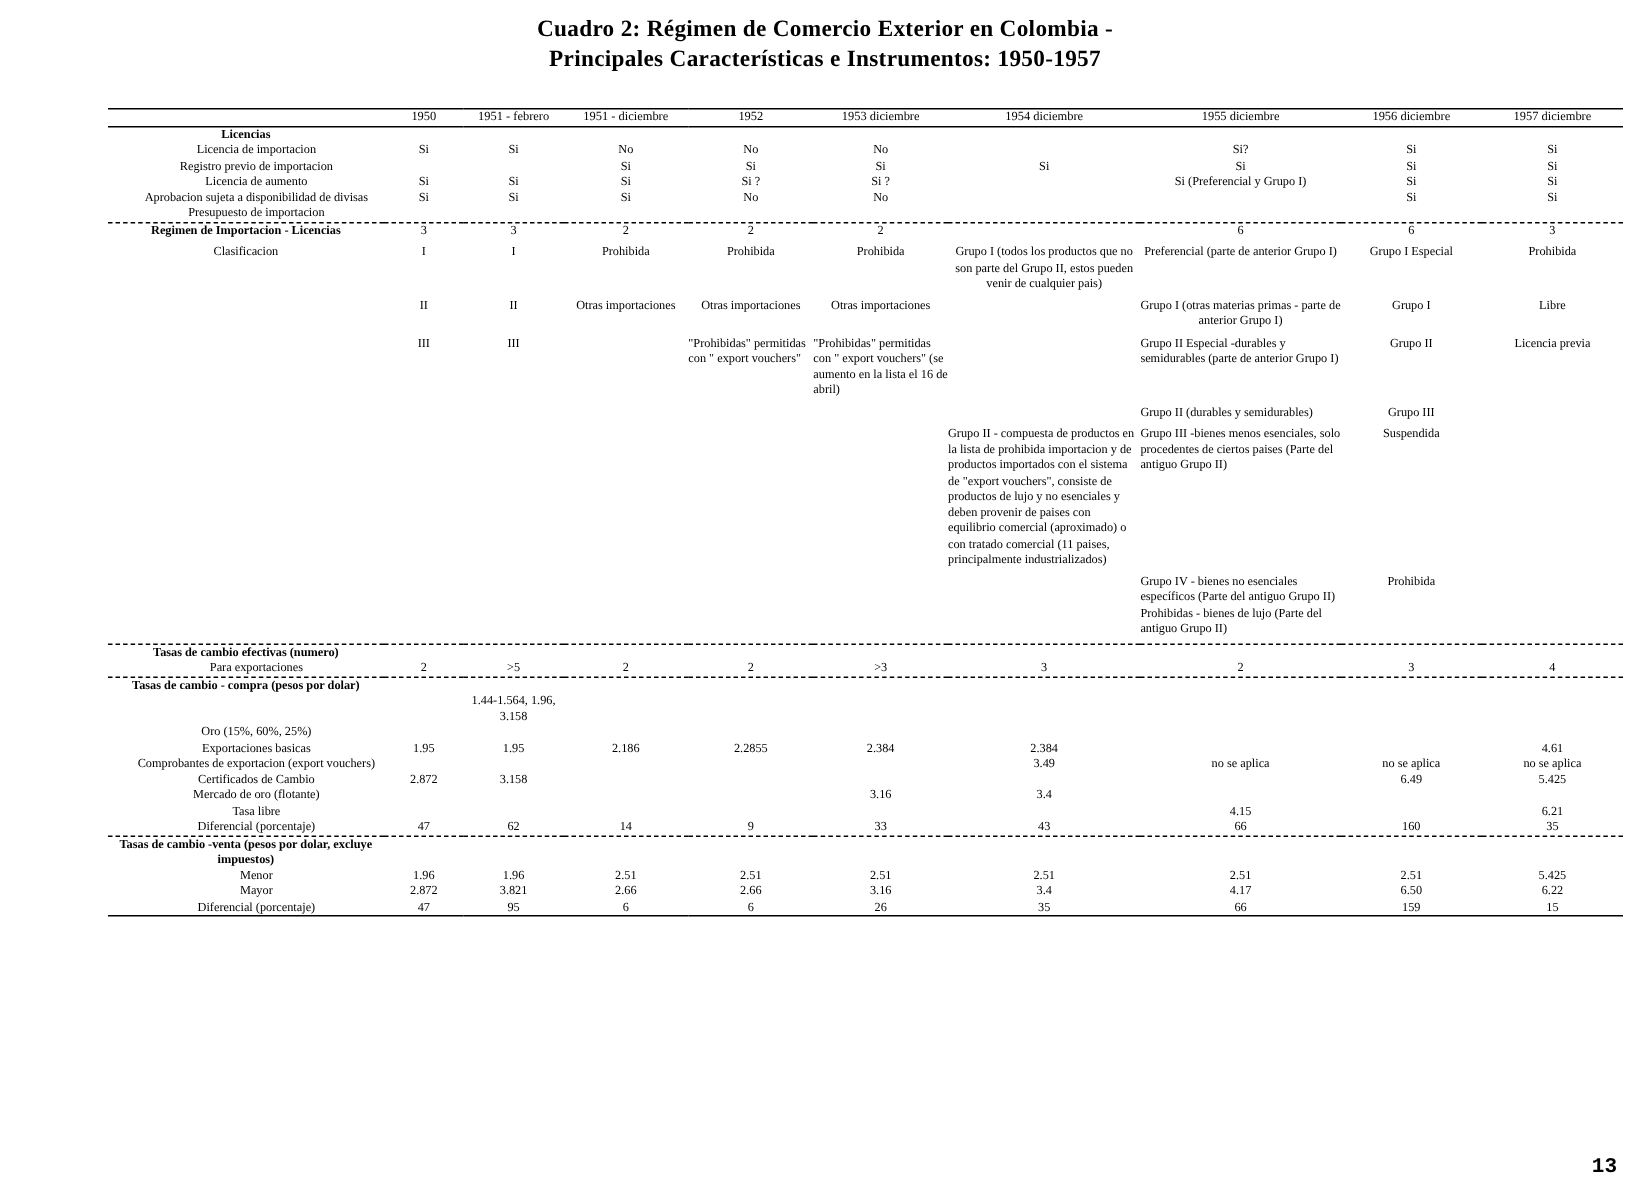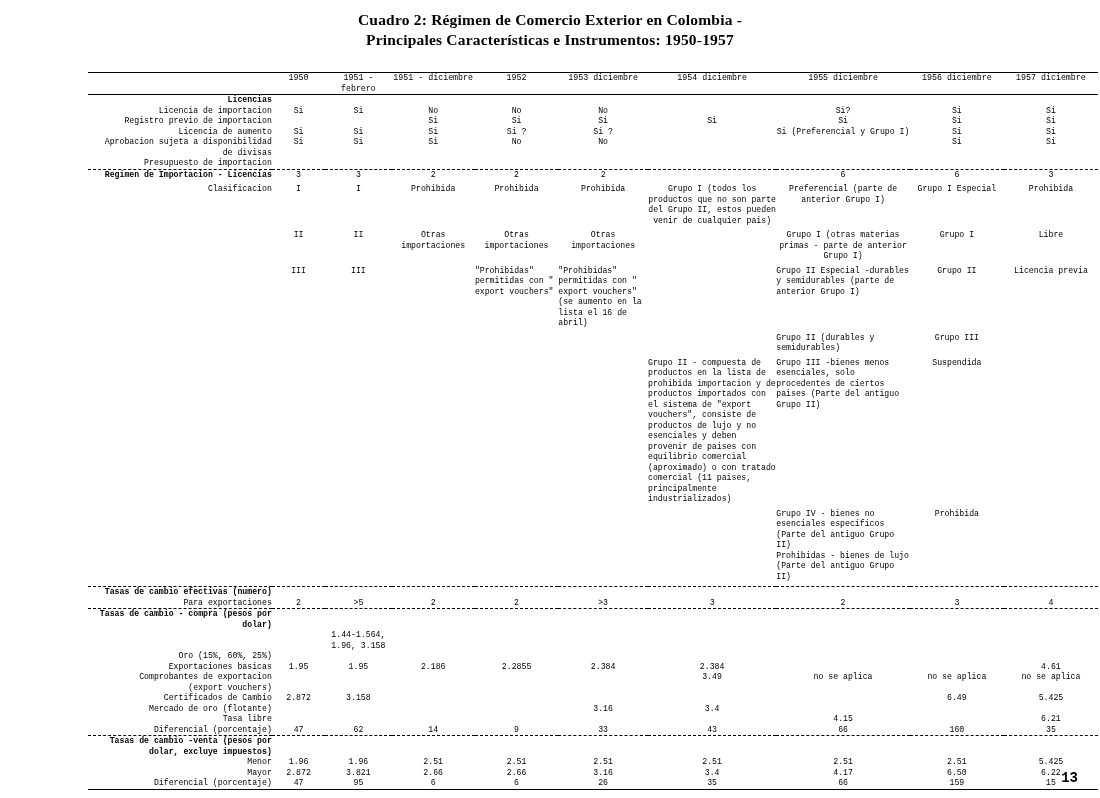--- a/index.html
+++ b/index.html
@@ -26,44 +26,44 @@
     font-family: "Liberation Serif", serif;
     font-weight: bold;
     font-size: 15.5px;
     line-height: 20px;
     padding-top: 10px;
   }
   .title div { letter-spacing: 0.2px; }
 
   table.main {
     position: absolute;
-    left: 88px;
+    left: 72px;
     top: 72px;
     width: 1010px;
     border-collapse: collapse;
     font-size: 8.2px;
-    font-family: Liberation Mono, monospace;
+    font-family: Liberation Serif, serif;
     table-layout: fixed;
   }
   table.main td, table.main th {
     vertical-align: top;
     padding: 0;
     line-height: 10.5px;
   }
   .hdr td {
     text-align: center;
     font-size: 8.3px;
     padding-bottom: 3px;
     padding-top: 2px;
   }
   .rule-top td { border-top: 1px solid #000; height: 0; font-size: 0; line-height:0;}
   .rule-solid td { border-top: 1px solid #000; height: 0; font-size: 0; line-height:0;}
   .rule-dash td { border-top: 1px dashed #000; height: 0; font-size: 0; line-height:0;}
 
-  .lbl { text-align: right; padding-left: 2px; }
+  .lbl { text-align: center; padding-left: 2px; }
   .lbl.b { font-weight: bold; }
   .lbl.ind1 { padding-left: 14px; }
   .ctr { text-align: center; }
   .cellpad { padding-top: 1px; padding-bottom: 1px; }
   .spacer td { height: 4px; font-size: 0; line-height: 0; }
 
   .wrapcell {
     text-align: center;
     font-size: 8.2px;
     line-height: 10.5px;

